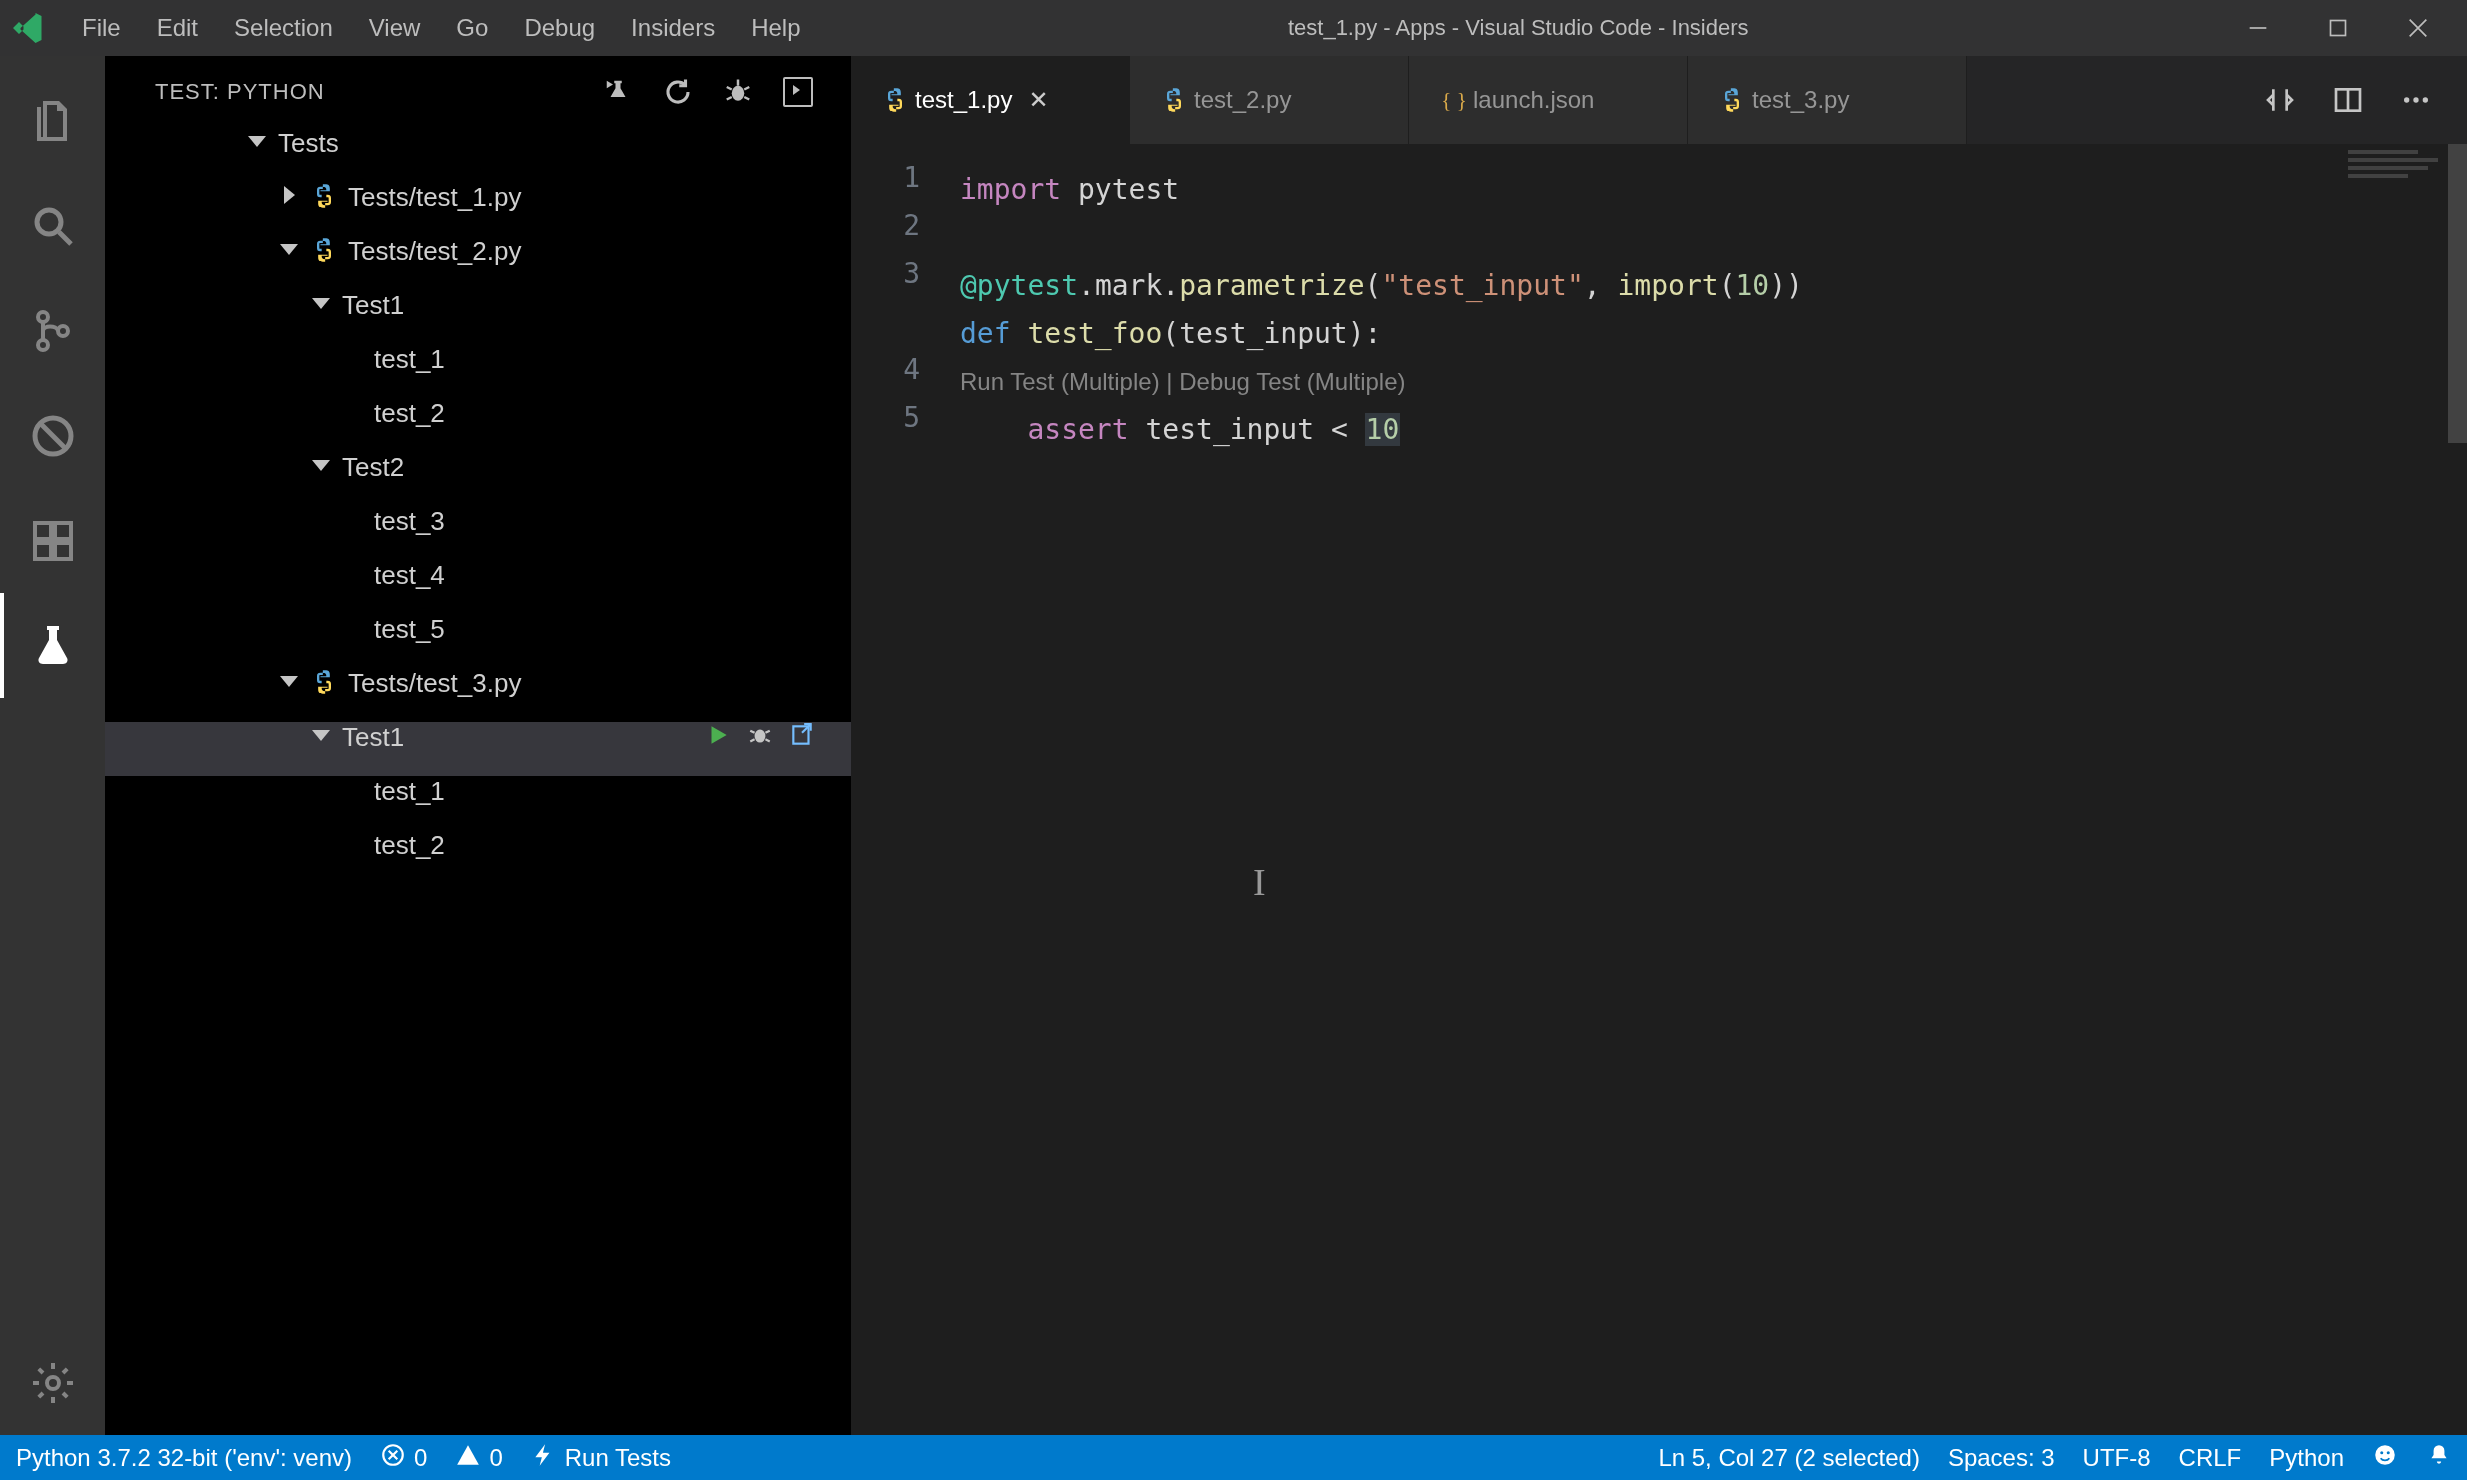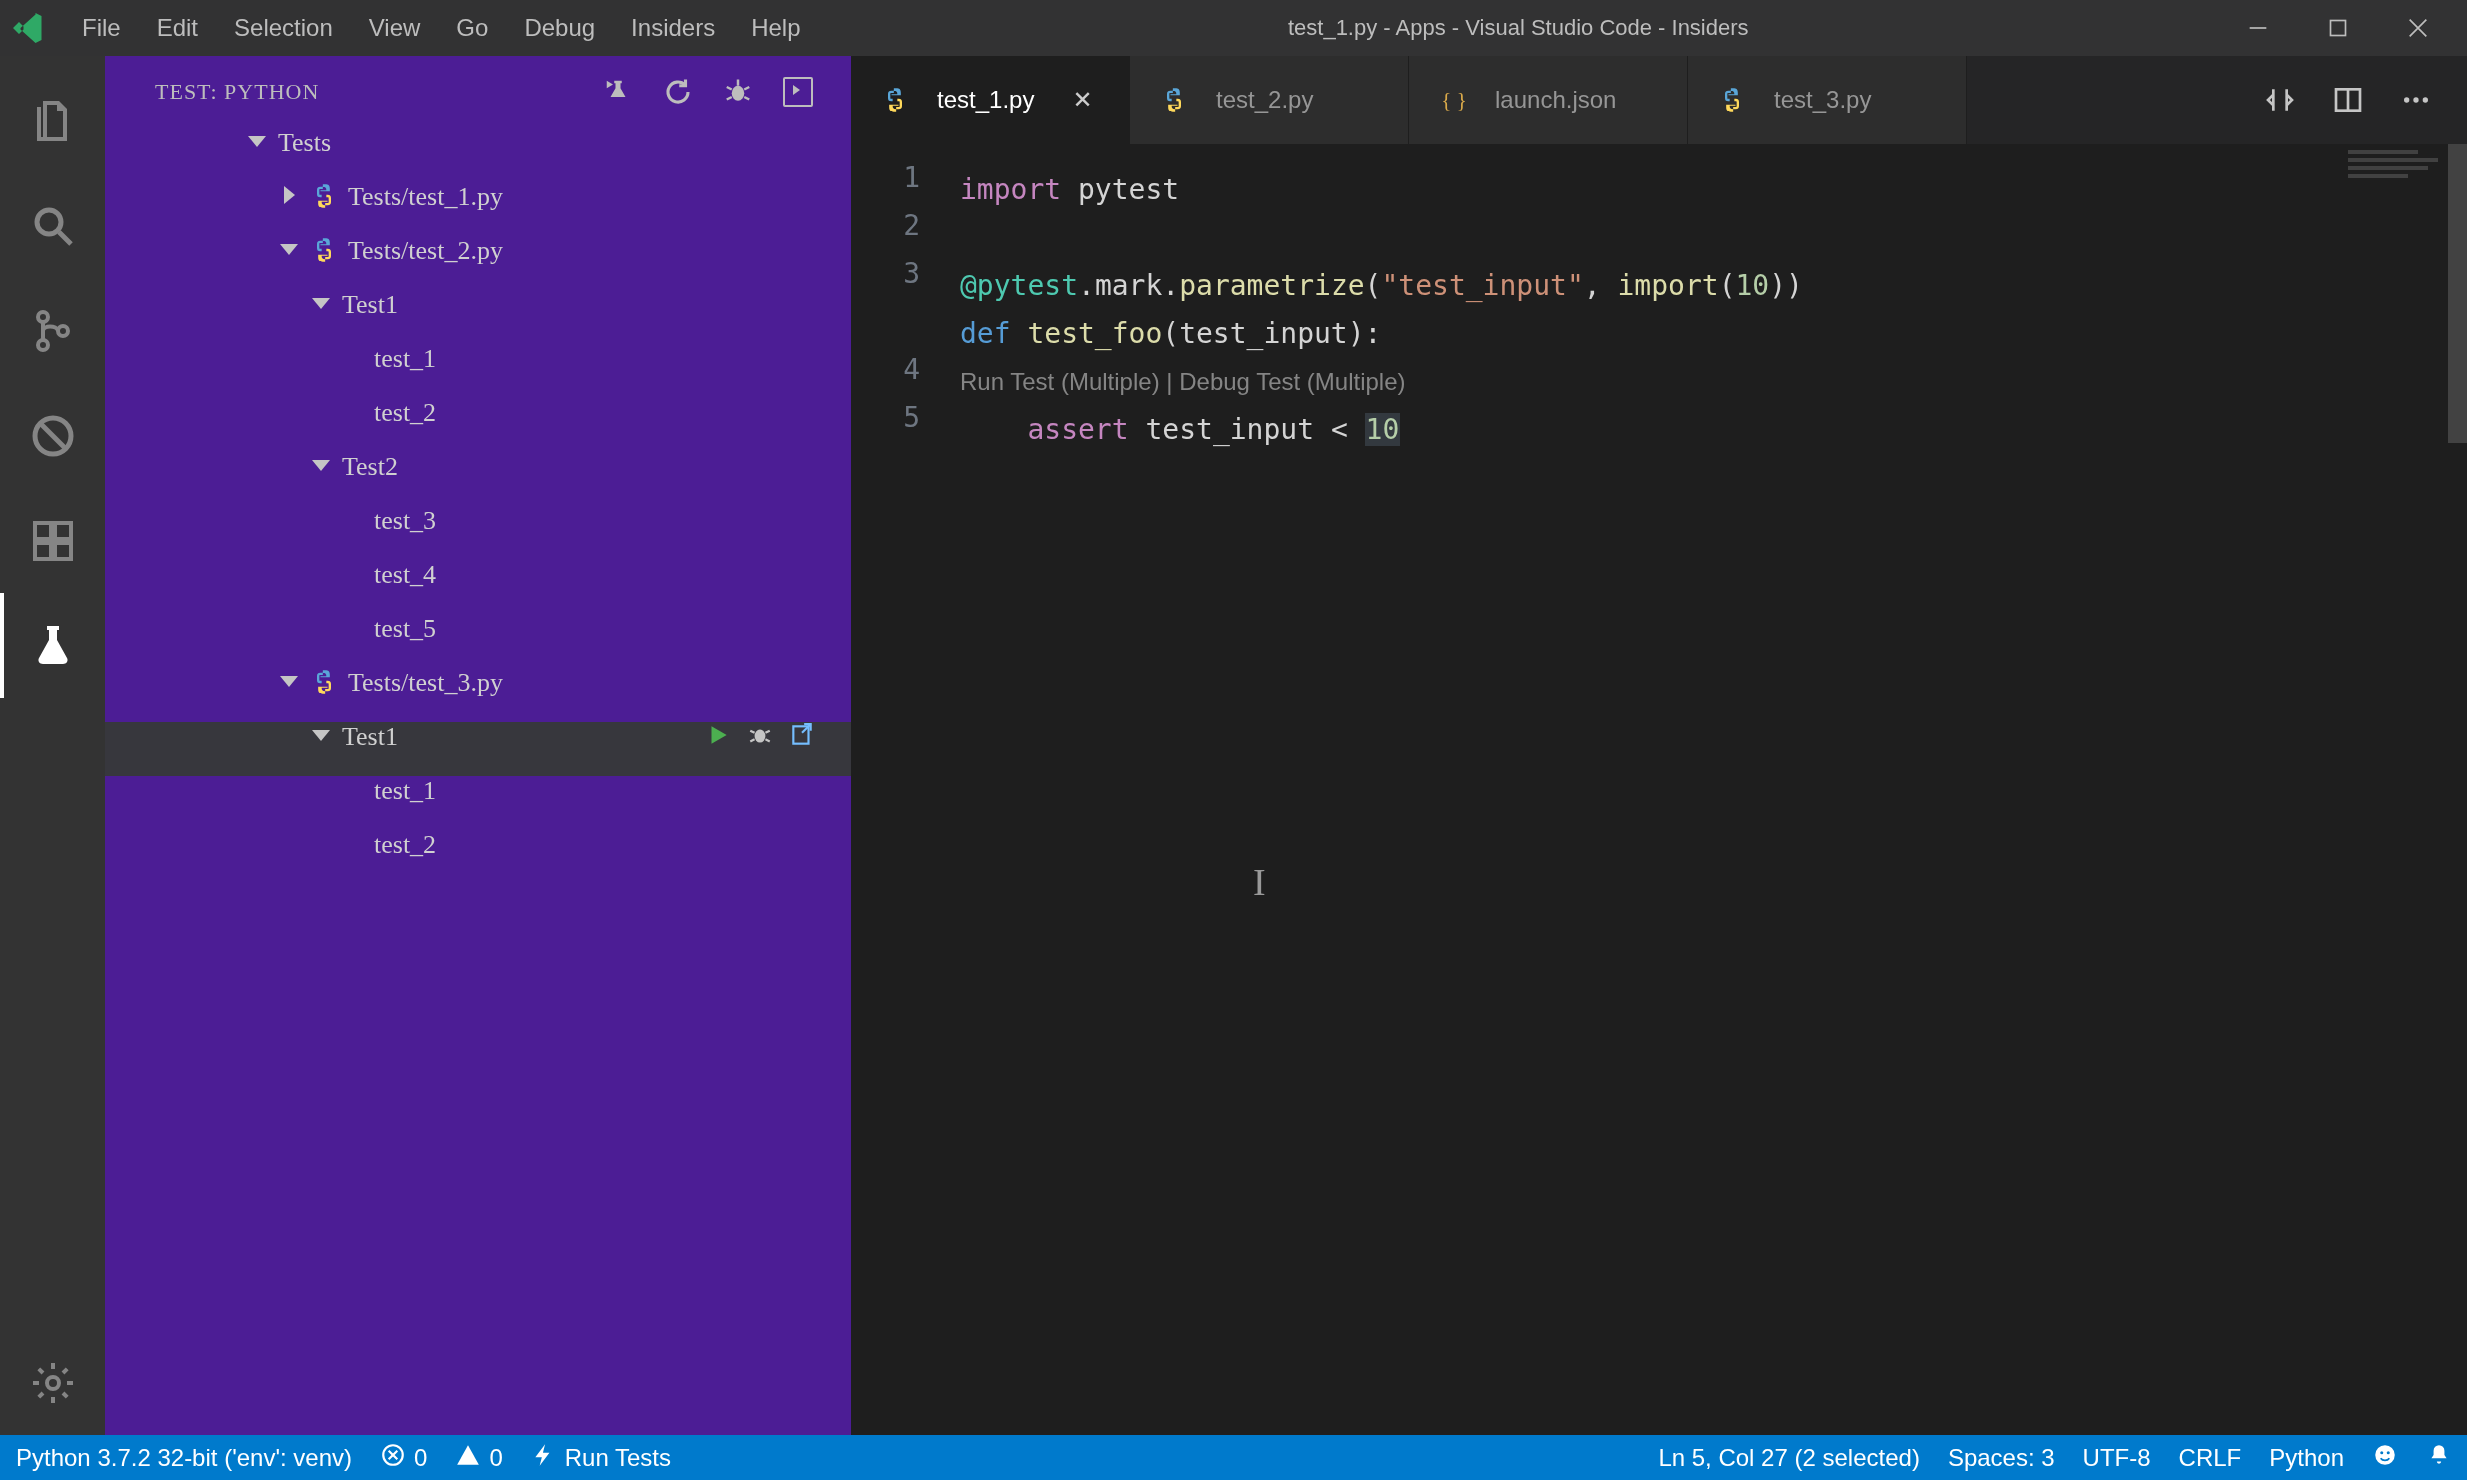--- a/index.html
+++ b/index.html
@@ -78,24 +78,23 @@
     left: 0; top: 0;
     width: 4px; height: 100%;
     background: #ffffff;
   }
   .activitybar svg { width: 48px; height: 48px; }
   .activitybar .spacer { flex: 1; }
 
   
   .sidebar {
     width: 746px;
-    background: #4c1d95;
+    background: #000000;
     display: flex;
     flex-direction: column;
-    font-family: Liberation Serif, serif;
   }
   .sidebar-header {
     height: 72px;
     display: flex;
     align-items: center;
     padding: 0 38px 0 50px;
     font-size: 22px;
     color: #bdbdbd;
     letter-spacing: 1px;
   }
@@ -137,21 +136,21 @@
   .tabs-row {
     height: 88px;
     background: #252526;
     display: flex;
     align-items: stretch;
   }
   .tab {
     display: flex;
     align-items: center;
     padding: 0 30px;
-    gap: 28px;
+    gap: 6px;
     color: #969696;
     background: #2d2d2d;
     border-right: 1px solid #1e1e1e;
     font-size: 24px;
     min-width: 279px;
   }
   .tab.active { background: #1e1e1e; color: #ffffff; }
   .tab .py-icon, .tab .json-icon { width: 28px; height: 28px; }
   .tab .close { margin-left: 10px; color: #cccccc; }
   .tabs-row .spacer { flex: 1; }

